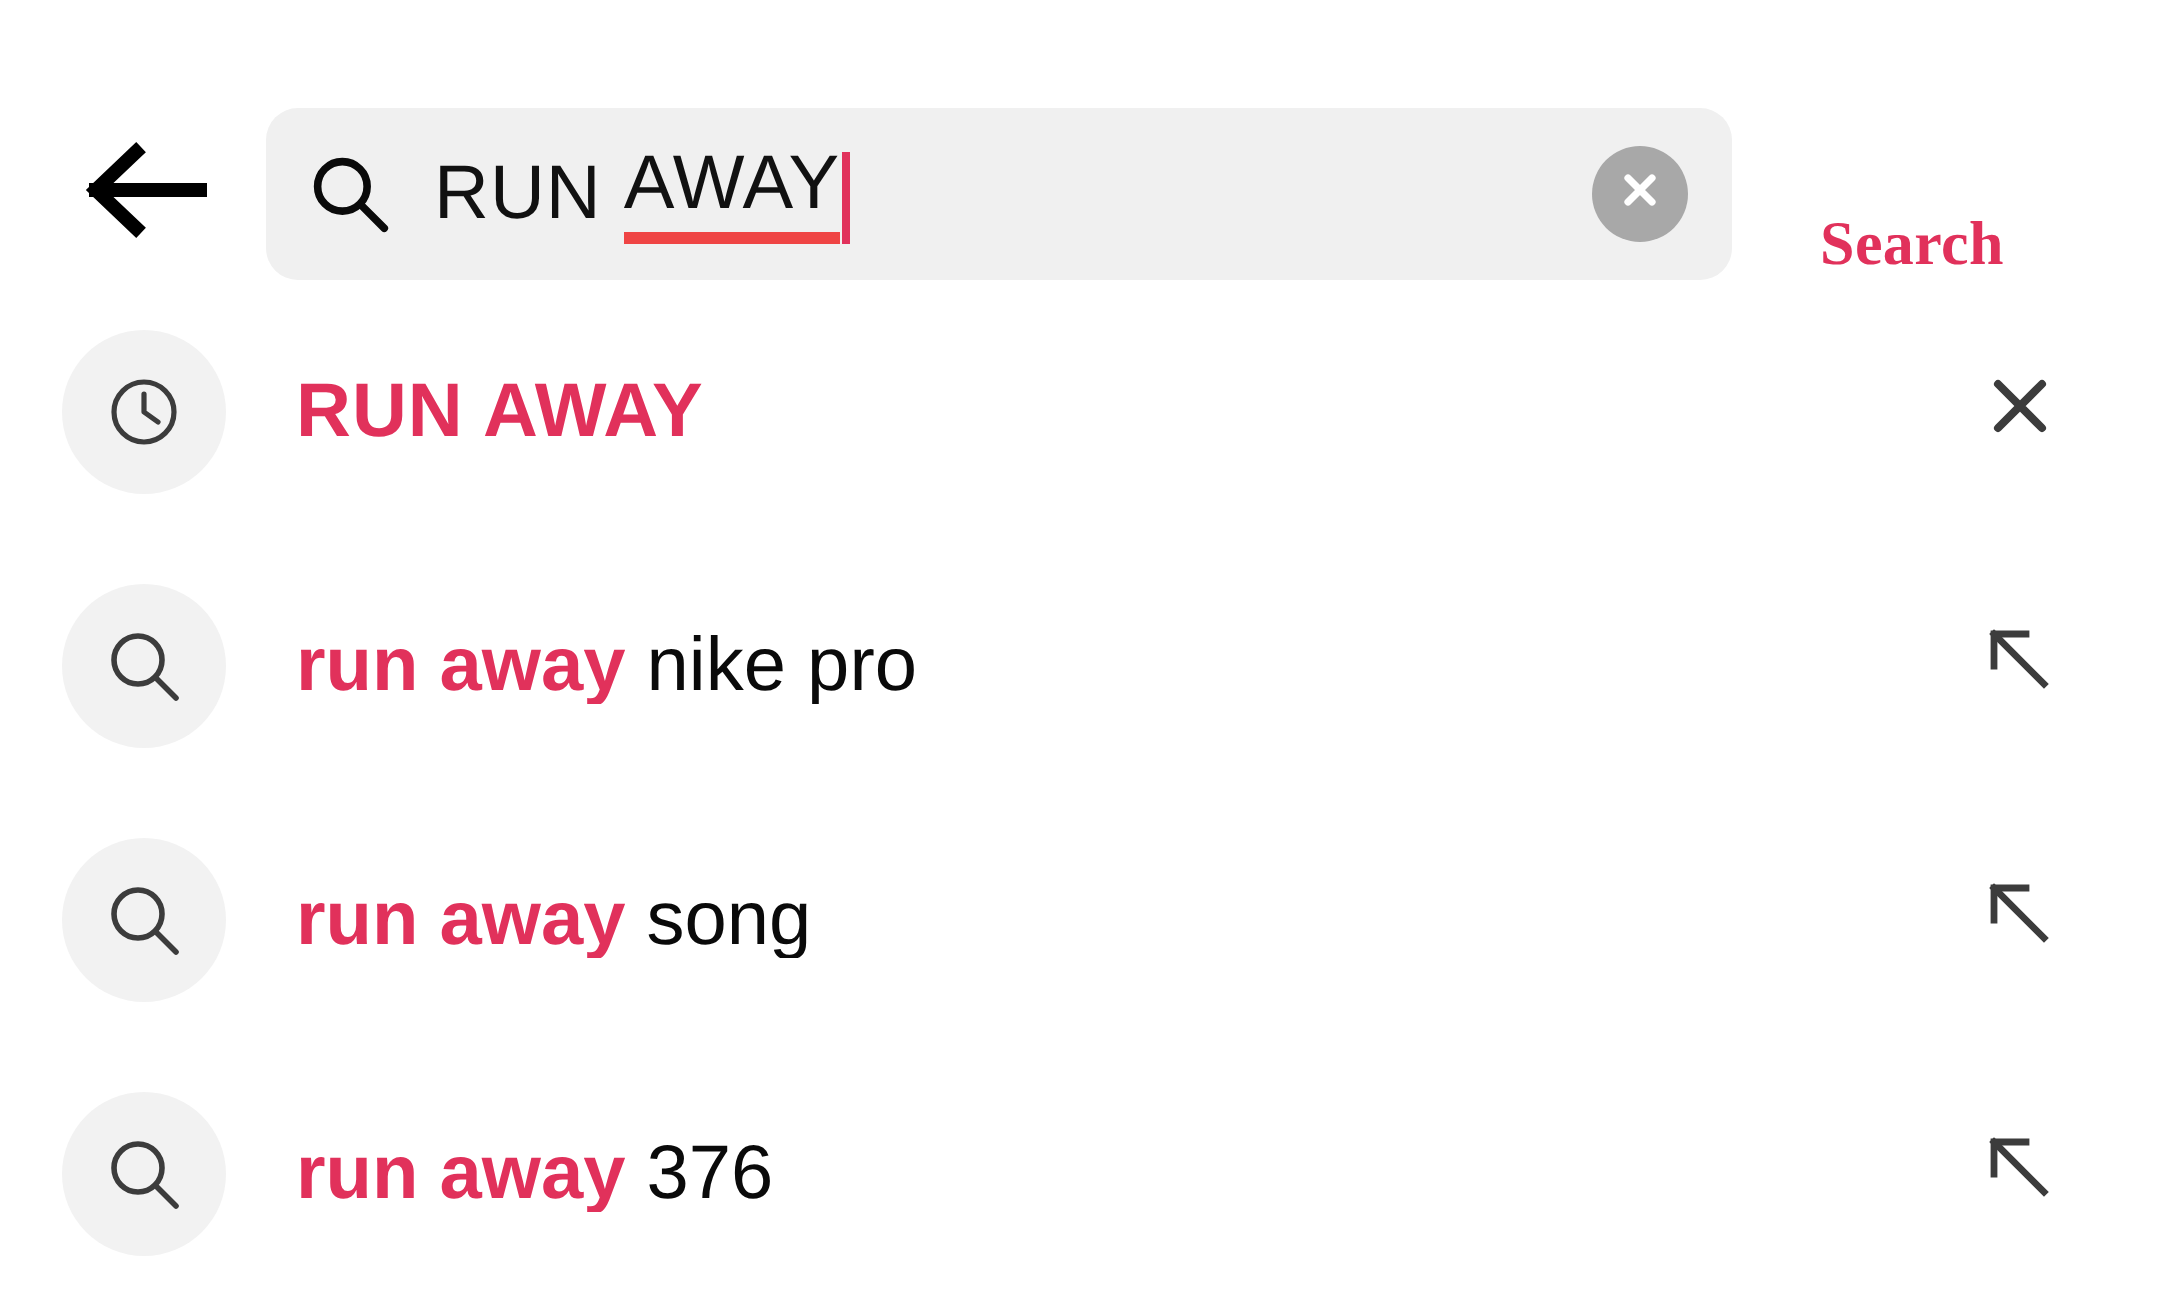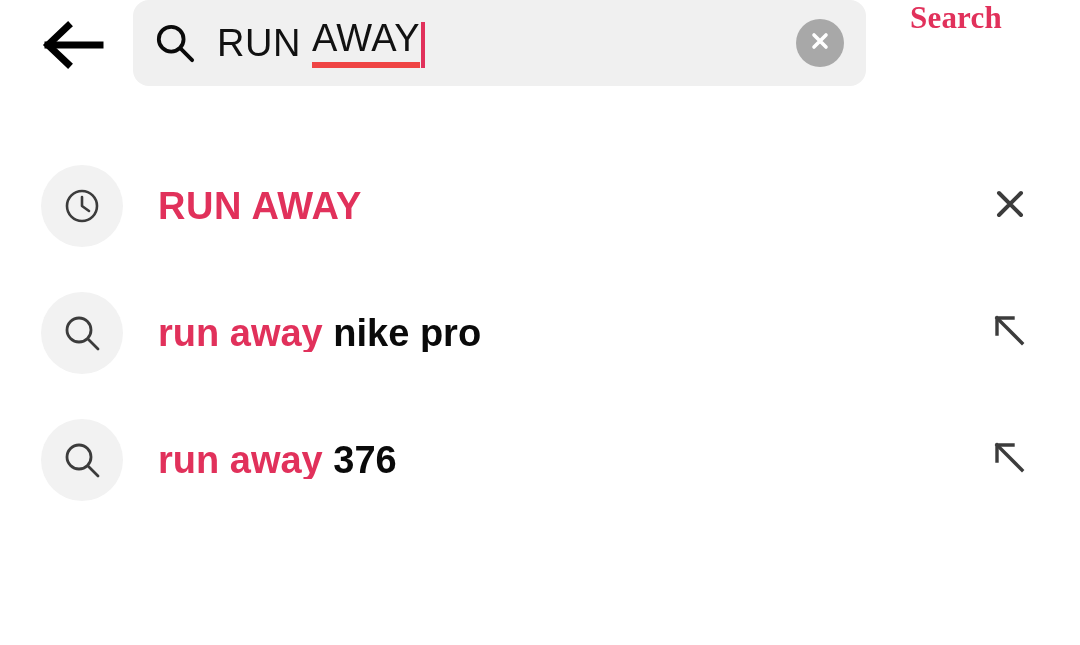--- a/index.html
+++ b/index.html
@@ -13,21 +13,21 @@
     font-family: "Liberation Sans", sans-serif;
     overflow: hidden;
     -webkit-font-smoothing: antialiased;
   }
 
   
   .header {
     position: relative;
     height: 140px;
     display: flex;
-    align-items: flex-start;
+    align-items: flex-end;
     background: #ffffff;
   }
 
   .back-button {
     width: 90px;
     height: 90px;
     margin-left: 28px;
     display: flex;
     align-items: center;
     justify-content: center;
@@ -123,21 +123,21 @@
   
   .suggestions {
     display: block;
     padding-top: 2px;
   }
 
   .suggestion-row {
     height: 127px;
     display: flex;
     align-items: center;
-    padding-left: 41px;
+    padding-left: 31px;
     padding-right: 42px;
     box-sizing: border-box;
     cursor: pointer;
   }
 
   .row-icon-circle {
     width: 82px;
     height: 82px;
     border-radius: 50%;
     background: #f2f2f2;
@@ -154,21 +154,21 @@
     line-height: 1;
     white-space: nowrap;
     overflow: hidden;
   }
   .row-label .hl {
     color: #e1315b;
     font-weight: bold;
   }
   .row-label .rest {
     color: #0a0a0a;
-    font-weight: bold;
+    font-weight: normal;
   }
   .row-label.history .hl {
     letter-spacing: 0.5px;
   }
 
   .row-action {
     width: 56px;
     height: 56px;
     flex: 0 0 auto;
     display: flex;
@@ -249,34 +249,53 @@
     <div class="row-action">
       <span>
         <svg width="38" height="38" viewBox="0 0 38 38" fill="none">
           <path d="M6 6 L31 31" stroke="#3c3c3c" stroke-width="3.4" stroke-linecap="square"></path>
           <path d="M6 22 L6 6 L22 6" stroke="#3c3c3c" stroke-width="3.4" stroke-linecap="square" fill="none"></path>
         </svg>
       </span>
     </div>
   </div>
 
-
   <div class="suggestion-row">
     <span class="row-icon-circle">
       <svg width="40" height="40" viewBox="0 0 40 40" fill="none">
         <circle cx="17" cy="17" r="12" stroke="#3c3c3c" stroke-width="2.8"></circle>
         <path d="M26 26 L36 36" stroke="#3c3c3c" stroke-width="2.8" stroke-linecap="round"></path>
       </svg>
     </span>
     <div class="row-label">
-      <span class="hl">run away</span><span class="rest"> 376</span>
+      <span class="hl">run away</span><span class="rest"> song</span>
     </div>
     <div class="row-action">
       <span>
         <svg width="38" height="38" viewBox="0 0 38 38" fill="none">
           <path d="M6 6 L31 31" stroke="#3c3c3c" stroke-width="3.4" stroke-linecap="square"></path>
           <path d="M6 22 L6 6 L22 6" stroke="#3c3c3c" stroke-width="3.4" stroke-linecap="square" fill="none"></path>
         </svg>
       </span>
     </div>
   </div>
 
+  <div class="suggestion-row">
+    <span class="row-icon-circle">
+      <svg width="40" height="40" viewBox="0 0 40 40" fill="none">
+        <circle cx="17" cy="17" r="12" stroke="#3c3c3c" stroke-width="2.8"></circle>
+        <path d="M26 26 L36 36" stroke="#3c3c3c" stroke-width="2.8" stroke-linecap="round"></path>
+      </svg>
+    </span>
+    <div class="row-label">
+      <span class="hl">run away</span><span class="rest"> 376</span>
+    </div>
+    <div class="row-action">
+      <span>
+        <svg width="38" height="38" viewBox="0 0 38 38" fill="none">
+          <path d="M6 6 L31 31" stroke="#3c3c3c" stroke-width="3.4" stroke-linecap="square"></path>
+          <path d="M6 22 L6 6 L22 6" stroke="#3c3c3c" stroke-width="3.4" stroke-linecap="square" fill="none"></path>
+        </svg>
+      </span>
+    </div>
+  </div>
+
 </div>
 
 </body></html>

